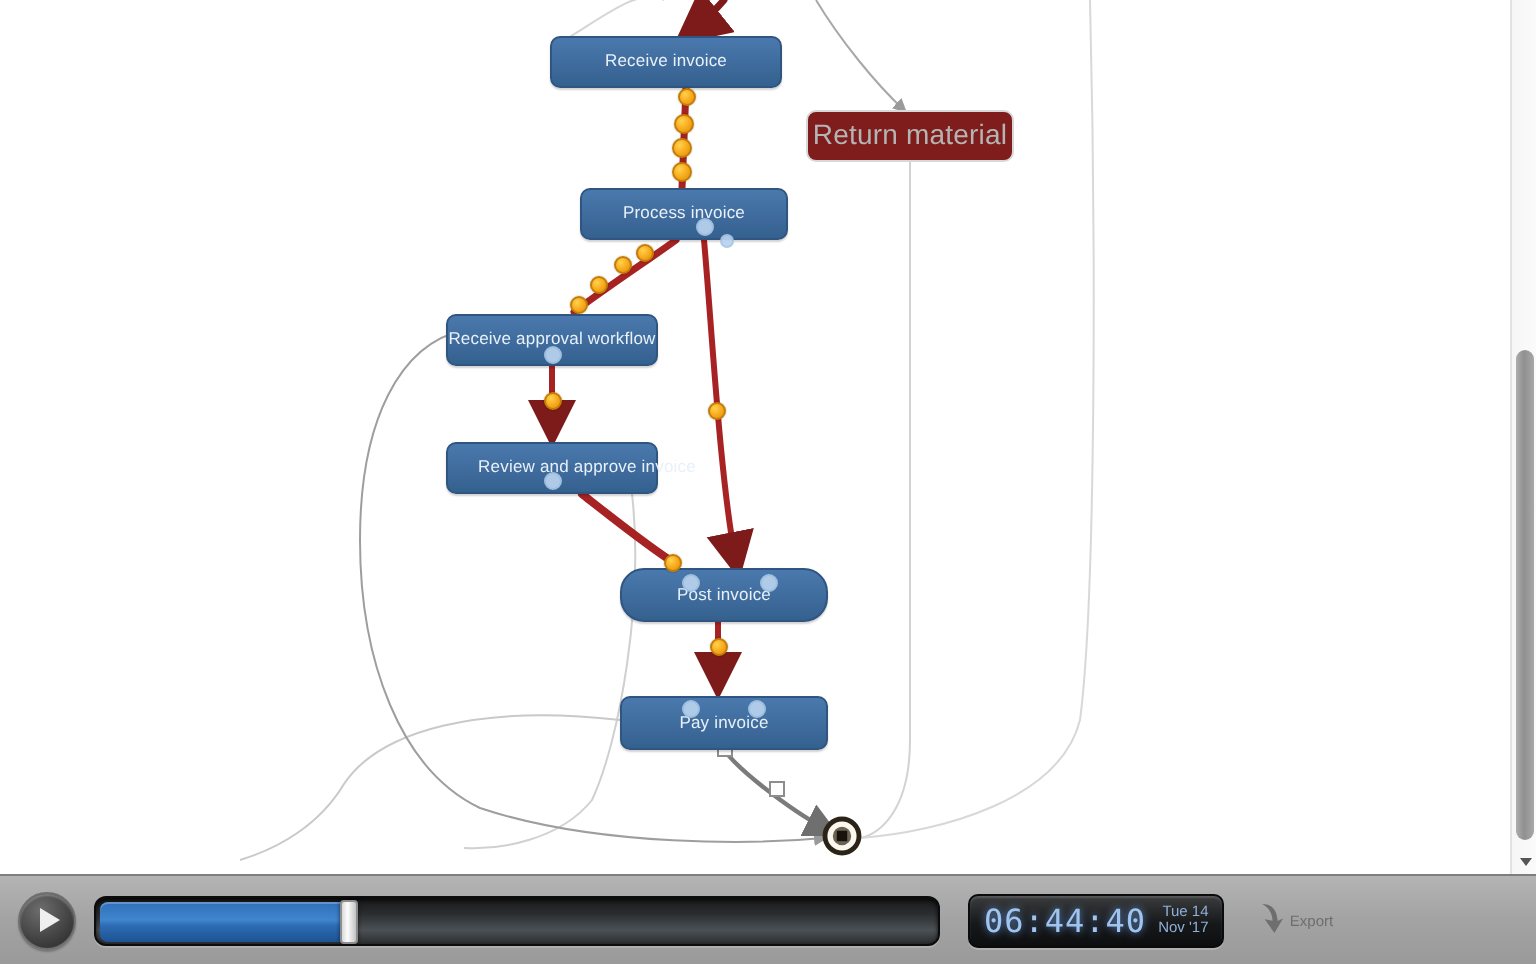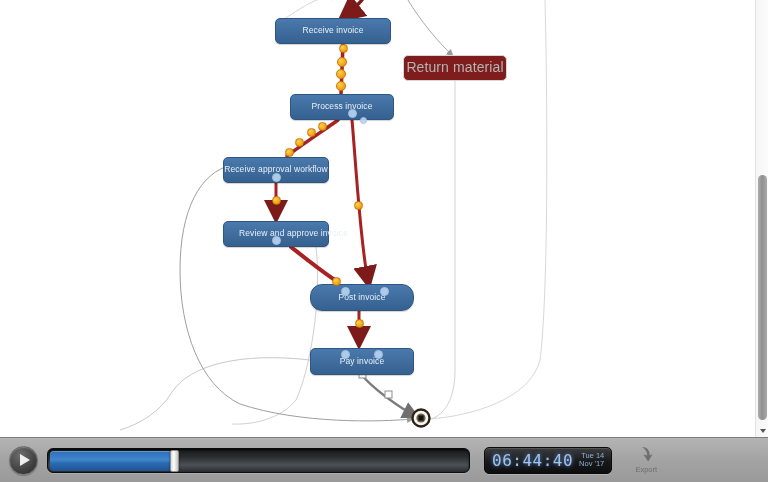--- a/index.html
+++ b/index.html
@@ -161,21 +161,21 @@
   }
   .speed-lbl {
     position: absolute; top: 19px; font-size: 7.5px; color: #6e6e6e;
   }
   #speed-slow { left: 0; }
   #speed-fast { right: 2px; }
 
   
   #export {
     margin-left: 13px; width: 42px; height: 34px;
-    display: flex; flex-direction: column; align-items: center; justify-content: center;
+    display: flex; flex-direction: row; align-items: center; justify-content: center;
     gap: 1px;
   }
   #export-label { font-size: 7.5px; color: #6e6e6e; }
 </style>
 </head>
 <body>
 
 <div id="app">
 
   <div id="canvas">

